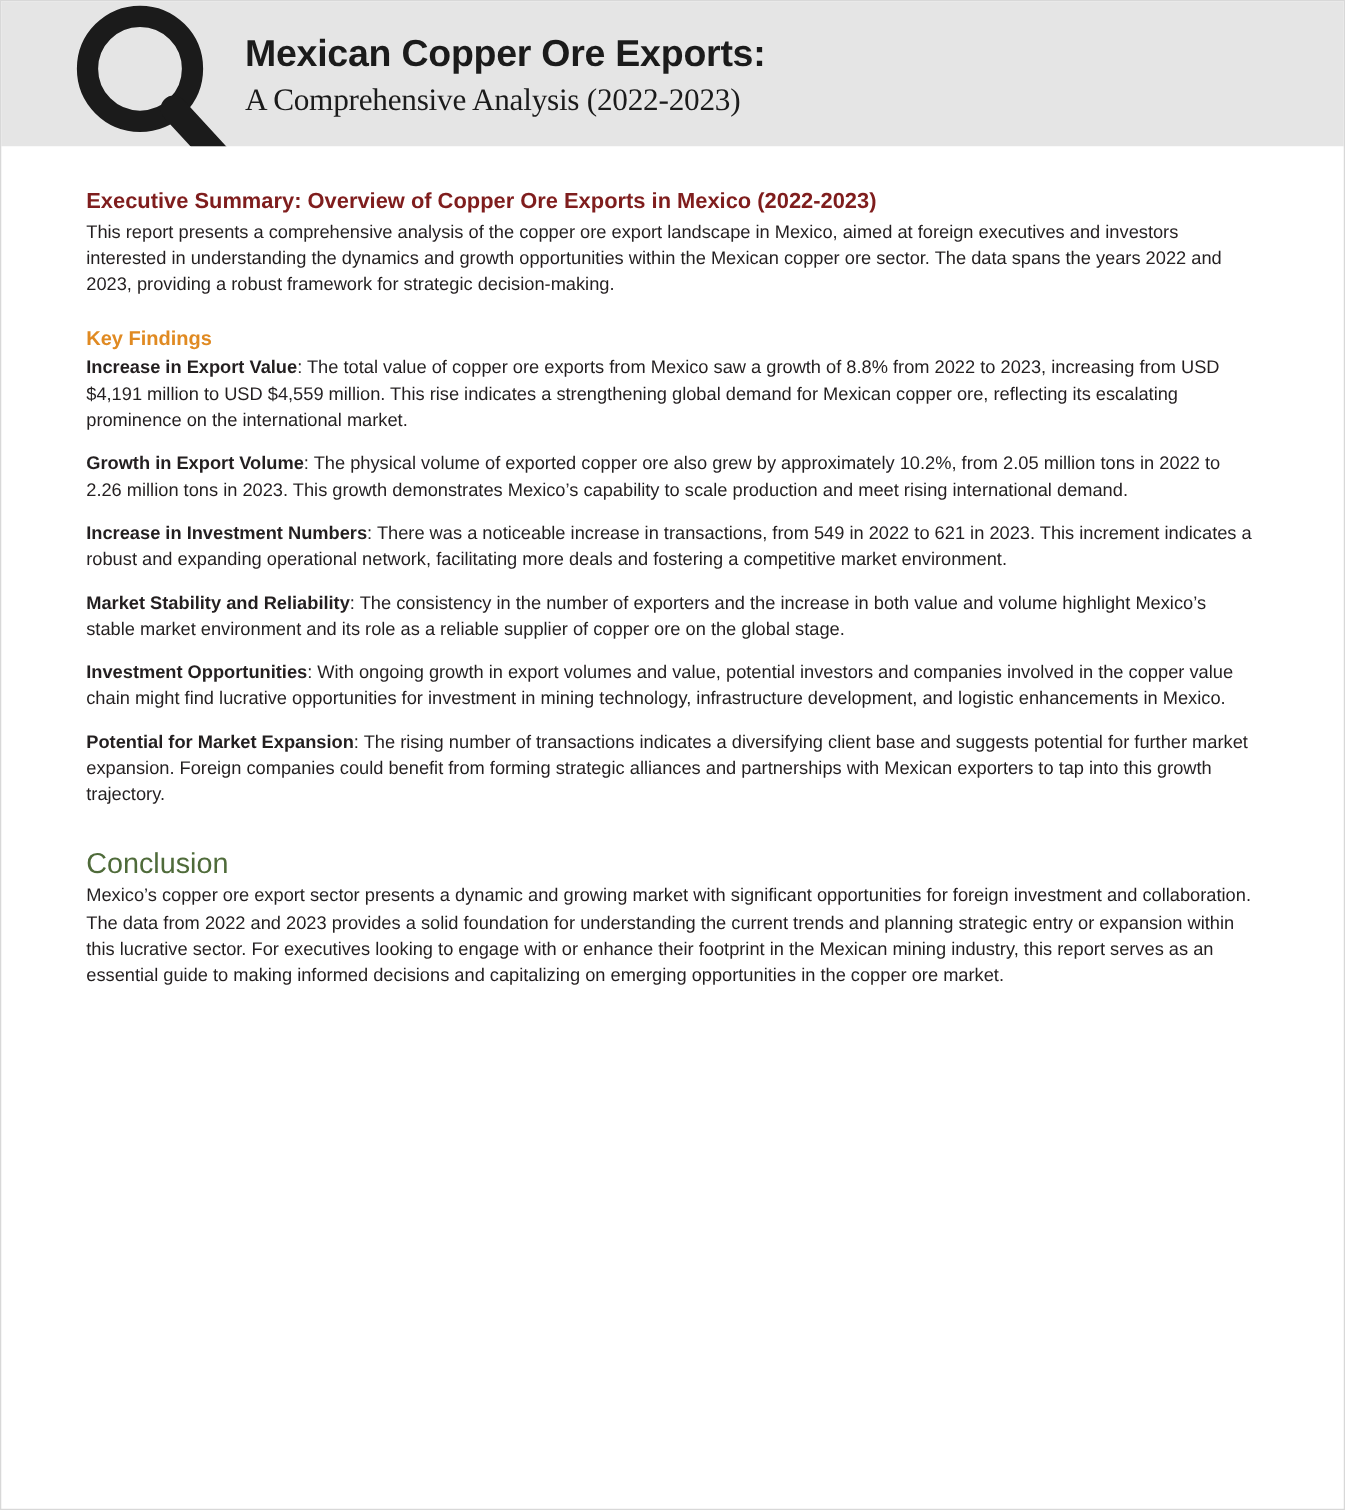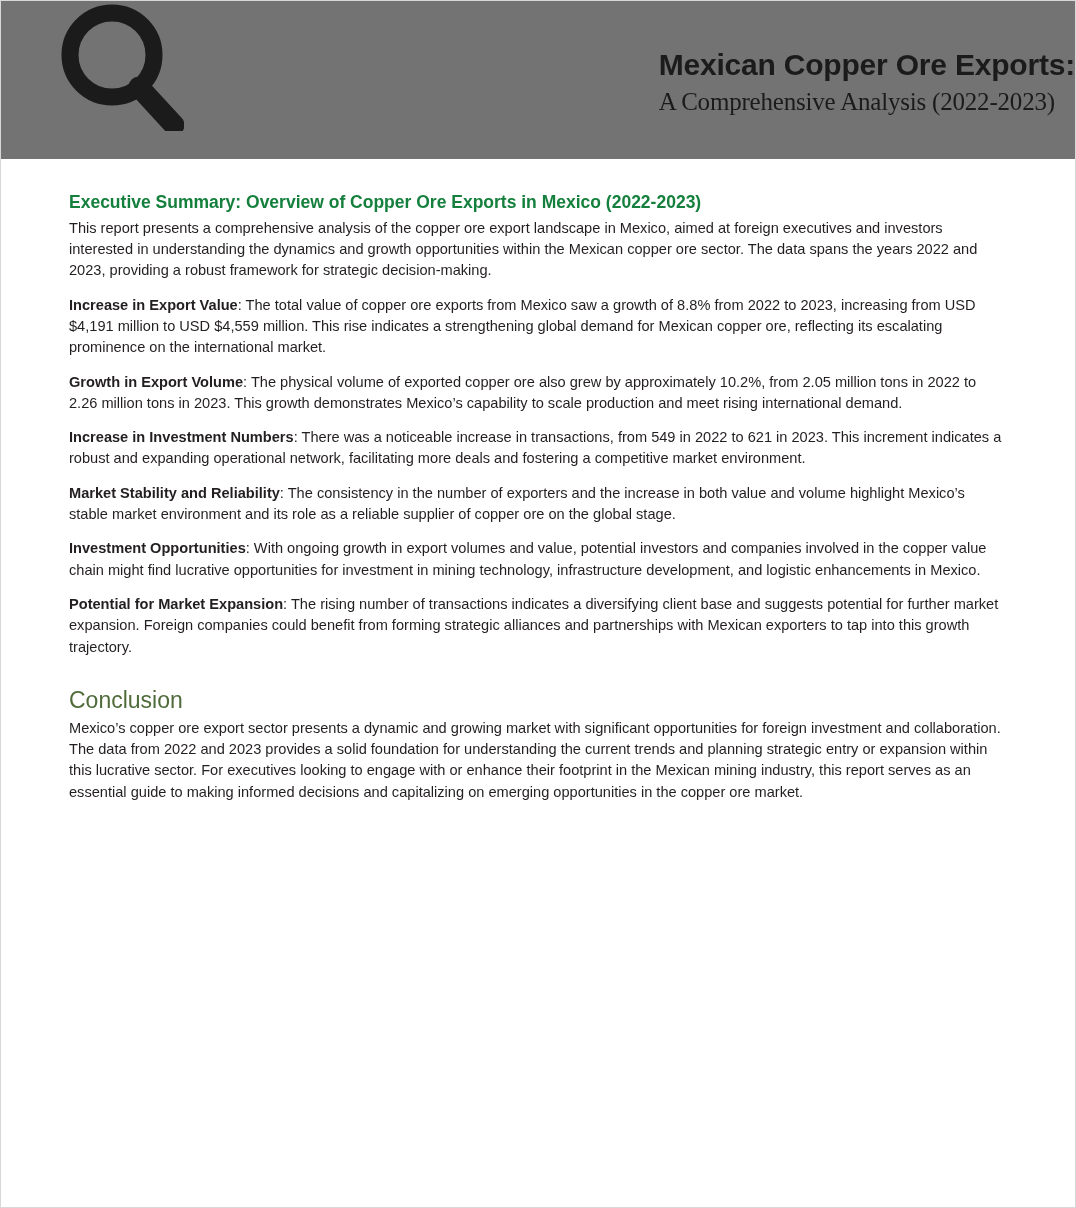--- a/index.html
+++ b/index.html
@@ -16,26 +16,25 @@
   .page {
     position: relative;
     width: 1076px;
     min-height: 1208px;
     box-sizing: border-box;
     border: 1px solid #d8d8d8;
   }
   
   .header {
     position: relative;
-    height: 158px;
-    background: #737373;
+    height: 116px;
+    background: #e5e5e5;
     display: flex;
     align-items: center;
     overflow: hidden;
-    justify-content: flex-end;
   }
   .logo-wrap {
     position: absolute;
     left: 48px;
     top: 2px;
     width: 135px;
     height: 128px;
   }
   .logo-wrap svg {
     display: block;
@@ -60,21 +59,21 @@
     letter-spacing: -0.2px;
     font-family: Liberation Serif, serif;
   }
   
   .content {
     padding: 32px 70px 40px 68px;
   }
   h2.section-heading {
     font-size: 17.5px;
     font-weight: bold;
-    color: #15803d;
+    color: #7f1d1d;
     margin: 0 0 4px 0;
     line-height: 1.3;
   }
   h3.sub-heading {
     font-size: 16px;
     font-weight: bold;
     color: #e08a22;
     margin: 22px 0 2px 0;
     line-height: 1.3;
   }
@@ -122,20 +121,21 @@
       <div class="header-title">Mexican Copper Ore Exports:</div>
       <div class="header-subtitle">A Comprehensive Analysis (2022-2023)</div>
     </div>
   </div>
 
   <div class="content">
 
     <h2 class="section-heading">Executive Summary: Overview of Copper Ore Exports in Mexico (2022-2023)</h2>
     <p class="para lead">This report presents a comprehensive analysis of the copper ore export landscape in Mexico, aimed at foreign executives and investors interested in understanding the dynamics and growth opportunities within the Mexican copper ore sector. The data spans the years 2022 and 2023, providing a robust framework for strategic decision-making.</p>
 
+    <h3 class="sub-heading">Key Findings</h3>
 
     <p class="para finding">
       <b>Increase in Export Value</b><span>: The total value of copper ore exports from Mexico saw a growth of 8.8% from 2022 to 2023, increasing from USD $4,191 million to USD $4,559 million. This rise indicates a strengthening global demand for Mexican copper ore, reflecting its escalating prominence on the international market.</span>
     </p>
     <p class="para finding">
       <b>Growth in Export Volume</b><span>: The physical volume of exported copper ore also grew by approximately 10.2%, from 2.05 million tons in 2022 to 2.26 million tons in 2023. This growth demonstrates Mexico’s capability to scale production and meet rising international demand.</span>
     </p>
     <p class="para finding">
       <b>Increase in Investment Numbers</b><span>: There was a noticeable increase in transactions, from 549 in 2022 to 621 in 2023. This increment indicates a robust and expanding operational network, facilitating more deals and fostering a competitive market environment.</span>
     </p>

